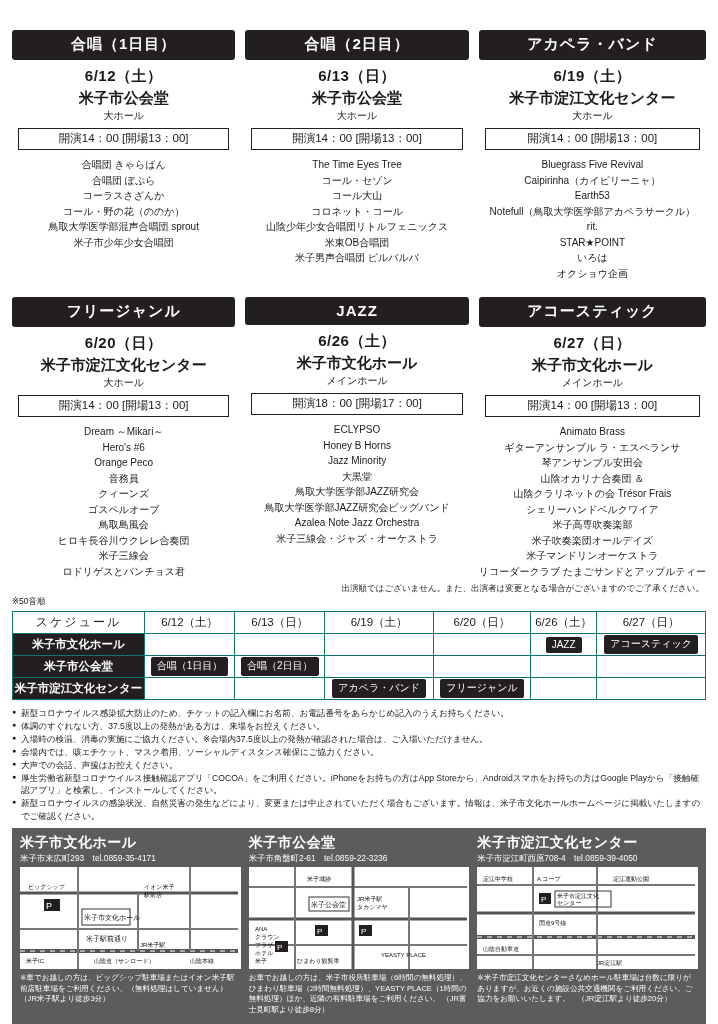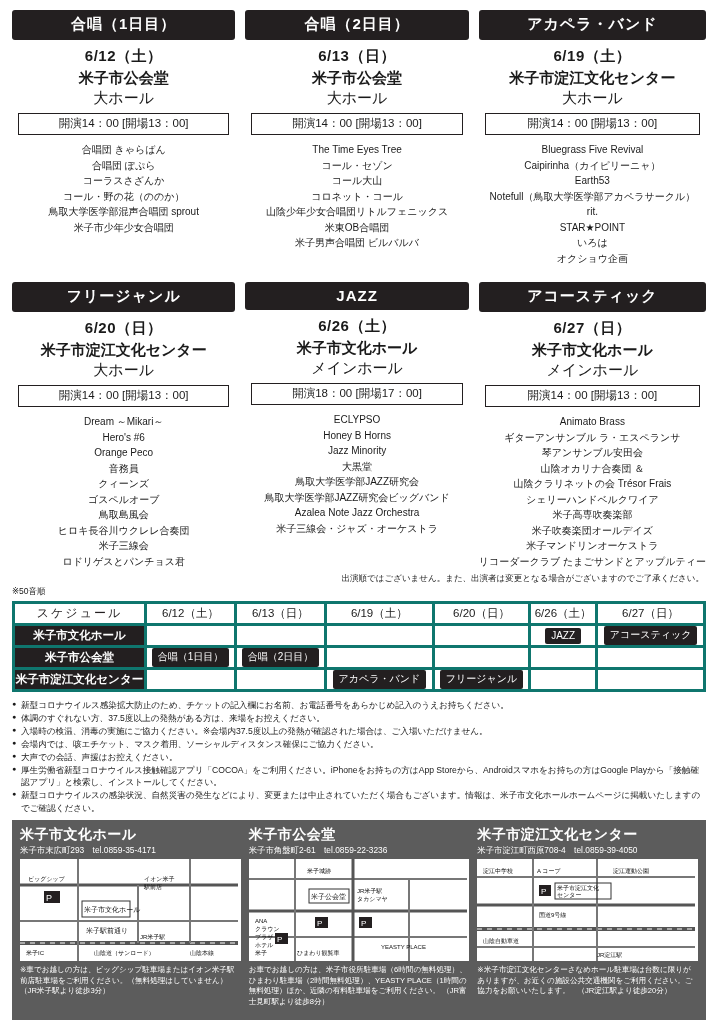--- a/index.html
+++ b/index.html
@@ -7,21 +7,21 @@
     margin: 0; padding: 0;
     background: #ffffff;
   }
   body {
     width: 718px; height: 1024px;
     font-family: "Liberation Sans", "DejaVu Sans", sans-serif;
     color: #1a1a1a;
     position: relative;
     overflow: hidden;
   }
-  .page { width: 718px; height: 920px; padding: 10px 12px 0 12px; position: relative; }
+  .page { width: 718px; height: 920px; padding: 10px 12px 0 12px; position: relative; margin-top: 20px; }
 
   
   .programs {
     display: grid;
     grid-template-columns: repeat(3, 1fr);
     column-gap: 10px;
     row-gap: 2px;
   }
   .prog { text-align: center; padding-bottom: 2px; }
   .prog-title {
@@ -40,21 +40,21 @@
     letter-spacing: 0.5px;
     margin-bottom: 3px;
   }
   .prog-venue {
     font-size: 15px;
     font-weight: bold;
     letter-spacing: 0px;
     margin-bottom: 1px;
   }
   .prog-hall {
-    font-size: 15px;
+    font-size: 10px;
     margin-bottom: 5px;
   }
   .prog-time {
     border: 1px solid #231f20;
     display: block;
     font-size: 11.5px;
     padding: 2px 0 3px 0;
     margin: 0 6px 7px 6px;
   }
   .prog-acts { font-size: 10px; line-height: 1.55; }
@@ -75,21 +75,21 @@
   }
 
   
   table.schedule {
     width: 100%;
     border-collapse: collapse;
     margin-top: 3px;
     font-size: 11px;
   }
   table.schedule th, table.schedule td {
-    border: 3px solid #0f766e;
+    border: 1px solid #0f766e;
     height: 22px;
     text-align: center;
     vertical-align: middle;
     padding: 0;
   }
   table.schedule th.rowhead {
     background: #231f20;
     color: #fff;
     font-weight: bold;
     width: 132px;

